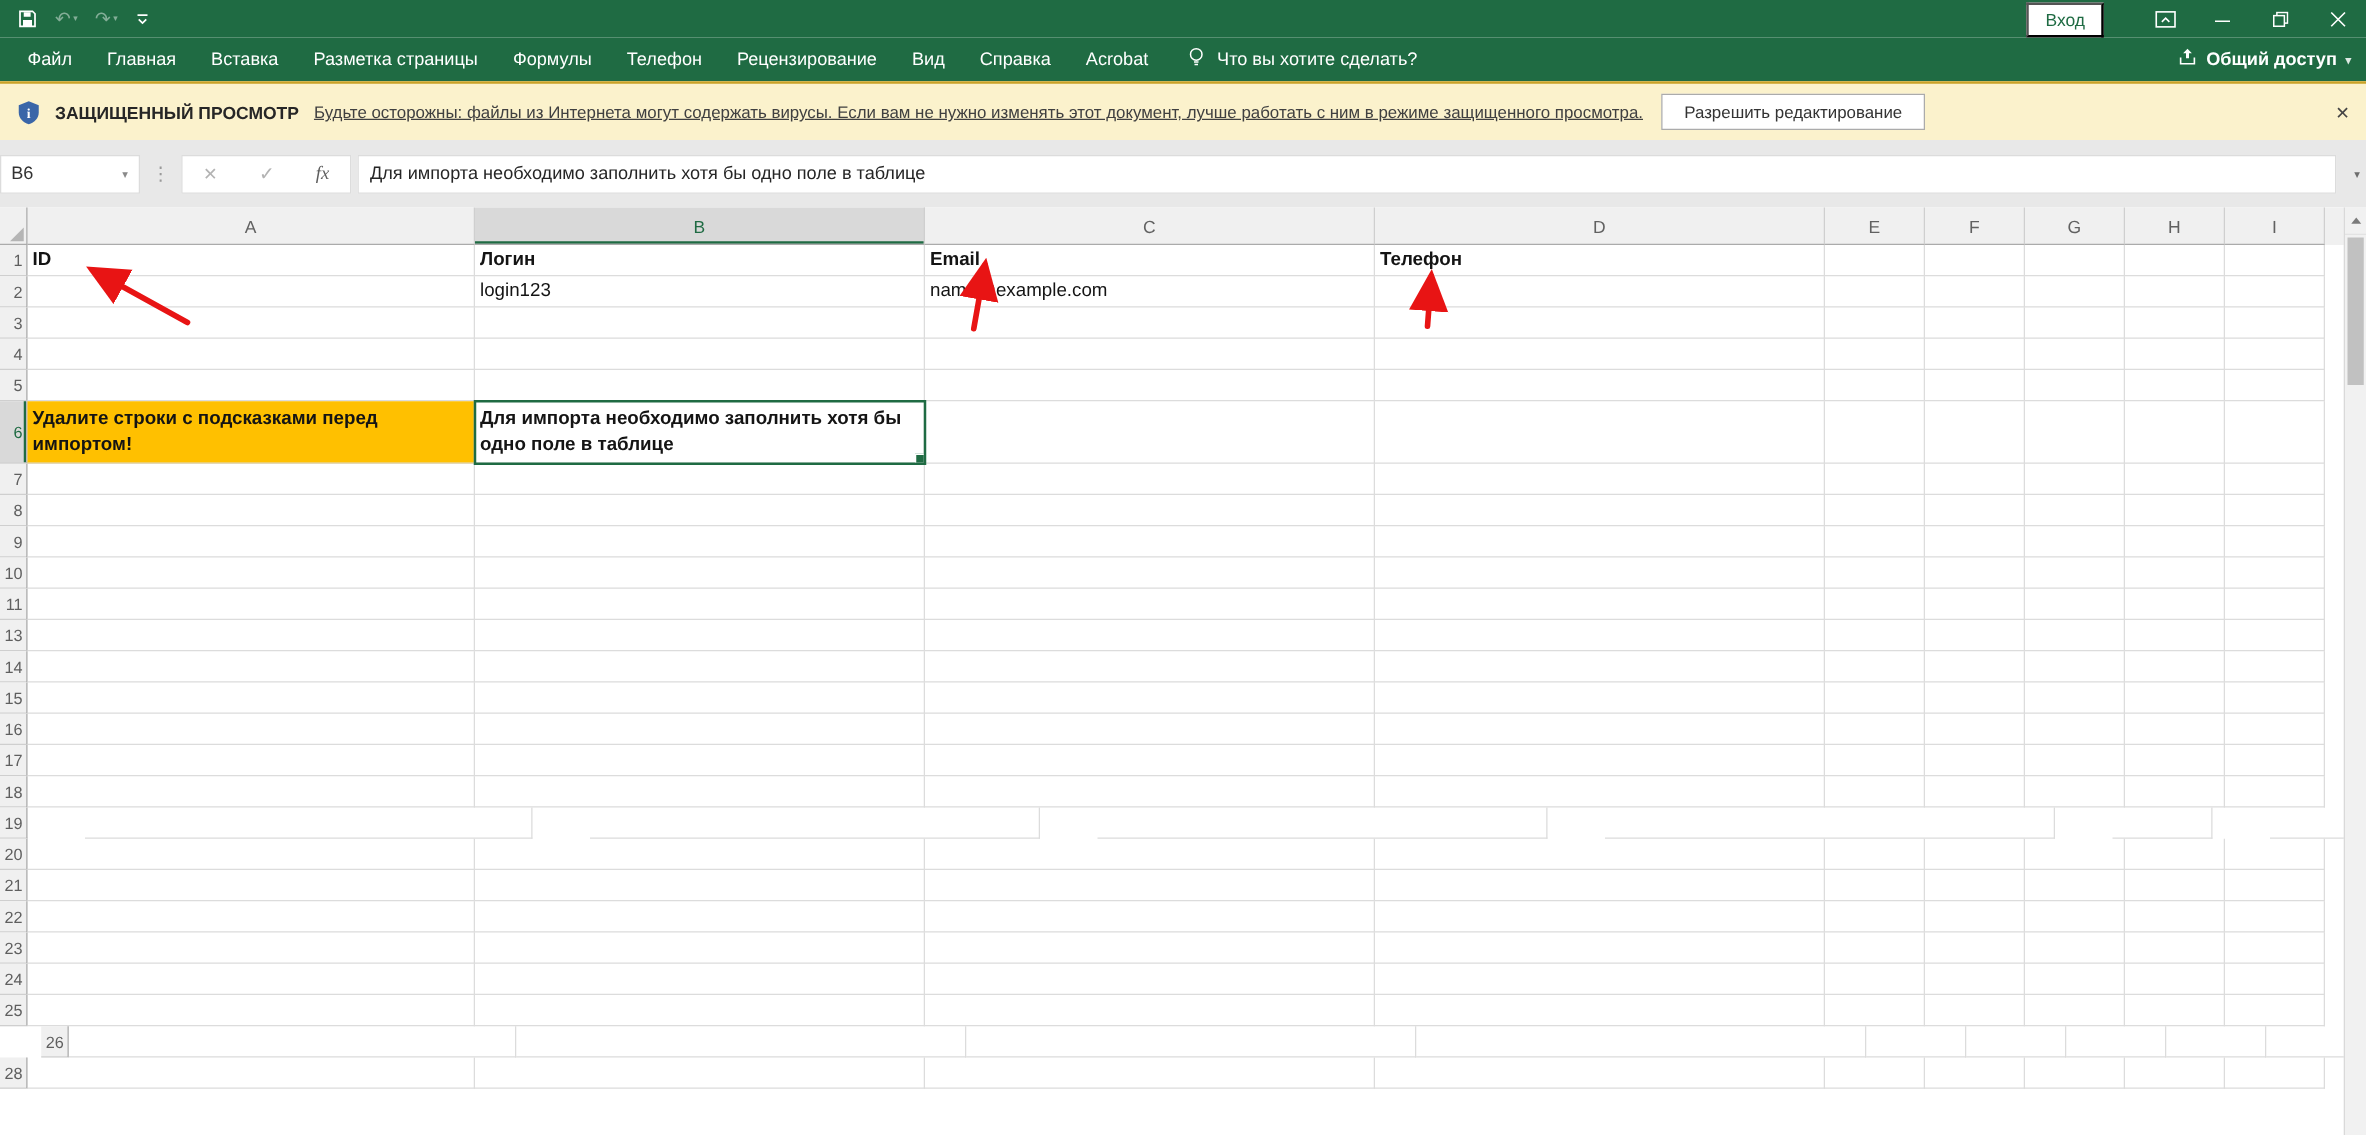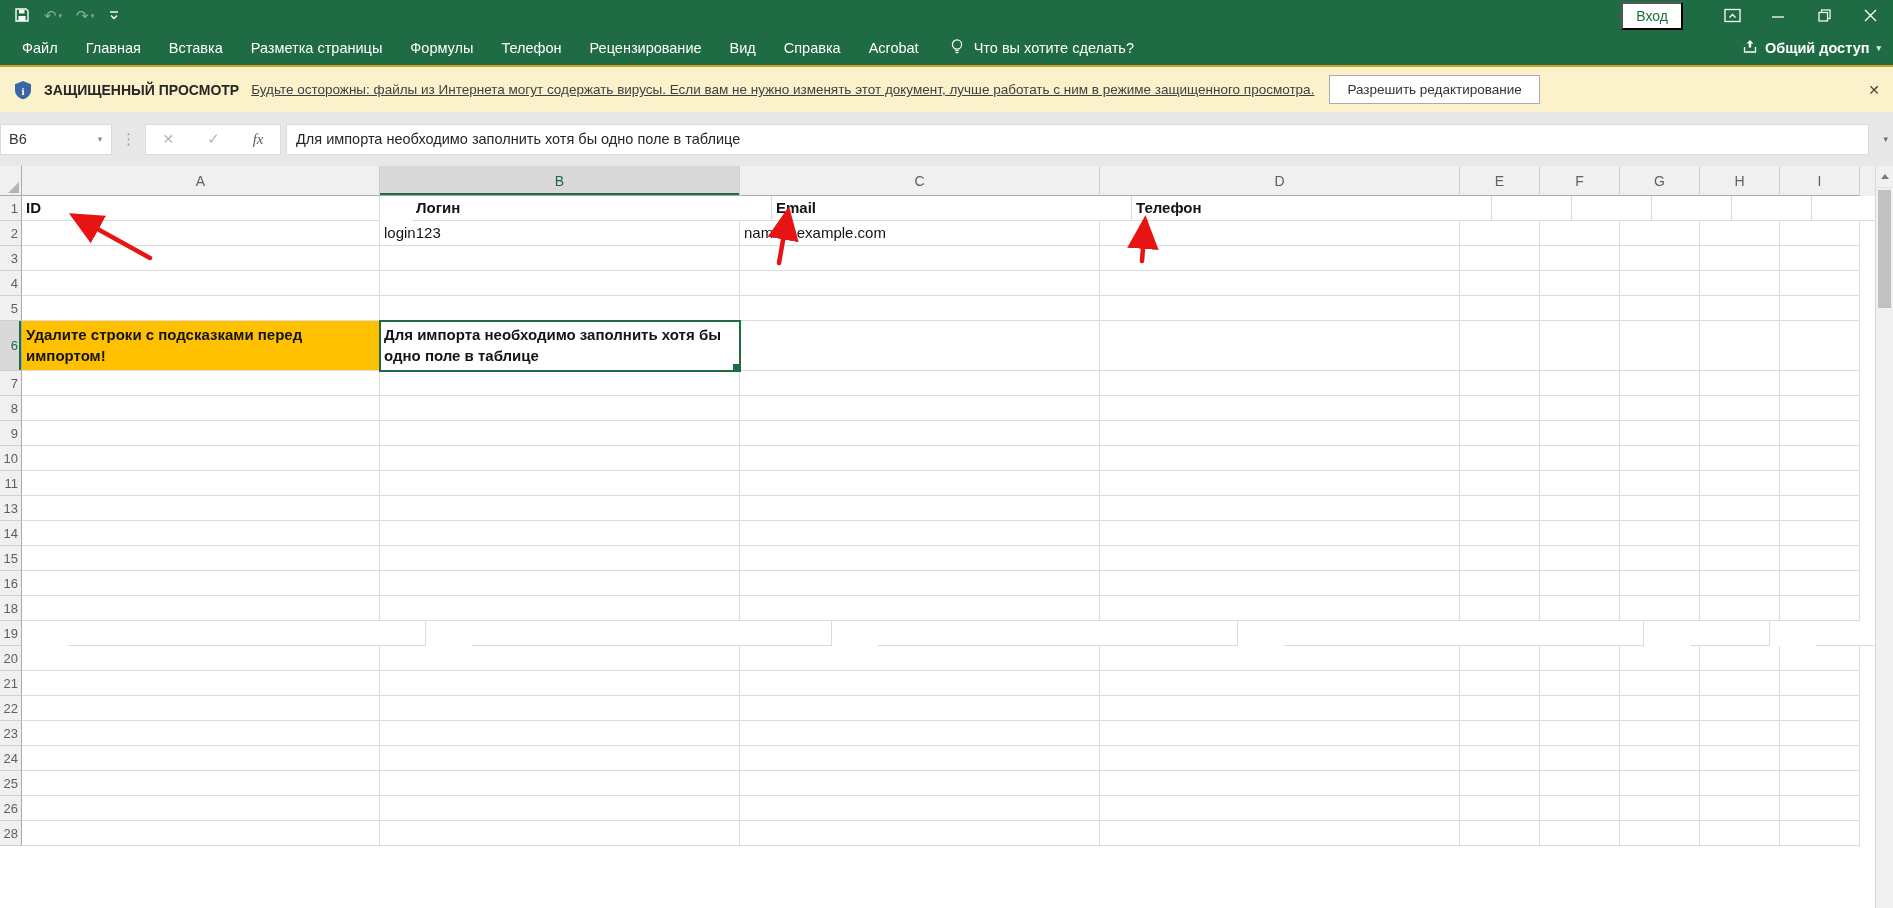--- a/index.html
+++ b/index.html
@@ -203,21 +203,21 @@
         <div class="colhdr" style="width: 80px;">E</div>
         <div class="colhdr" style="width: 80px;">F</div>
         <div class="colhdr" style="width: 80px;">G</div>
         <div class="colhdr" style="width: 80px;">H</div>
         <div class="colhdr" style="width: 80px;">I</div>
       </div>
     <div class="rows">
         <div class="grow" style="height: 25px;">
           <div class="rowhdr">1</div>
           <div class="cell bold" style="width: 358px; line-height: 24px;">ID</div>
-          <div class="cell bold" style="width: 360px; line-height: 24px; margin-left: 32px;">Логин</div>
+          <div class="cell bold" style="width: 360px; line-height: 24px;">Логин</div>
           <div class="cell bold" style="width: 360px; line-height: 24px;">Email</div>
           <div class="cell bold" style="width: 360px; line-height: 24px;">Телефон</div>
           <div class="cell" style="width: 80px; line-height: 24px;"></div>
           <div class="cell" style="width: 80px; line-height: 24px;"></div>
           <div class="cell" style="width: 80px; line-height: 24px;"></div>
           <div class="cell" style="width: 80px; line-height: 24px;"></div>
           <div class="cell" style="width: 80px; line-height: 24px;"></div>
         </div>
         <div class="grow" style="height: 25px;">
           <div class="rowhdr">2</div>
@@ -381,20 +381,32 @@
           <div class="cell" style="width: 360px; line-height: 24px;"></div>
           <div class="cell" style="width: 360px; line-height: 24px;"></div>
           <div class="cell" style="width: 360px; line-height: 24px;"></div>
           <div class="cell" style="width: 80px; line-height: 24px;"></div>
           <div class="cell" style="width: 80px; line-height: 24px;"></div>
           <div class="cell" style="width: 80px; line-height: 24px;"></div>
           <div class="cell" style="width: 80px; line-height: 24px;"></div>
           <div class="cell" style="width: 80px; line-height: 24px;"></div>
         </div>
         <div class="grow" style="height: 25px;">
+          <div class="rowhdr">17</div>
+          <div class="cell" style="width: 358px; line-height: 24px;"></div>
+          <div class="cell" style="width: 360px; line-height: 24px;"></div>
+          <div class="cell" style="width: 360px; line-height: 24px;"></div>
+          <div class="cell" style="width: 360px; line-height: 24px;"></div>
+          <div class="cell" style="width: 80px; line-height: 24px;"></div>
+          <div class="cell" style="width: 80px; line-height: 24px;"></div>
+          <div class="cell" style="width: 80px; line-height: 24px;"></div>
+          <div class="cell" style="width: 80px; line-height: 24px;"></div>
+          <div class="cell" style="width: 80px; line-height: 24px;"></div>
+        </div>
+        <div class="grow" style="height: 25px;">
           <div class="rowhdr">18</div>
           <div class="cell" style="width: 358px; line-height: 24px;"></div>
           <div class="cell" style="width: 360px; line-height: 24px;"></div>
           <div class="cell" style="width: 360px; line-height: 24px;"></div>
           <div class="cell" style="width: 360px; line-height: 24px;"></div>
           <div class="cell" style="width: 80px; line-height: 24px;"></div>
           <div class="cell" style="width: 80px; line-height: 24px;"></div>
           <div class="cell" style="width: 80px; line-height: 24px;"></div>
           <div class="cell" style="width: 80px; line-height: 24px;"></div>
           <div class="cell" style="width: 80px; line-height: 24px;"></div>
@@ -476,21 +488,21 @@
           <div class="cell" style="width: 358px; line-height: 24px;"></div>
           <div class="cell" style="width: 360px; line-height: 24px;"></div>
           <div class="cell" style="width: 360px; line-height: 24px;"></div>
           <div class="cell" style="width: 360px; line-height: 24px;"></div>
           <div class="cell" style="width: 80px; line-height: 24px;"></div>
           <div class="cell" style="width: 80px; line-height: 24px;"></div>
           <div class="cell" style="width: 80px; line-height: 24px;"></div>
           <div class="cell" style="width: 80px; line-height: 24px;"></div>
           <div class="cell" style="width: 80px; line-height: 24px;"></div>
         </div>
-        <div class="grow" style="height: 25px;">
+        <div class="grow" style="height: 25px; justify-content: flex-end;">
           <div class="rowhdr">26</div>
           <div class="cell" style="width: 358px; line-height: 24px;"></div>
           <div class="cell" style="width: 360px; line-height: 24px;"></div>
           <div class="cell" style="width: 360px; line-height: 24px;"></div>
           <div class="cell" style="width: 360px; line-height: 24px;"></div>
           <div class="cell" style="width: 80px; line-height: 24px;"></div>
           <div class="cell" style="width: 80px; line-height: 24px;"></div>
           <div class="cell" style="width: 80px; line-height: 24px;"></div>
           <div class="cell" style="width: 80px; line-height: 24px;"></div>
           <div class="cell" style="width: 80px; line-height: 24px;"></div>

